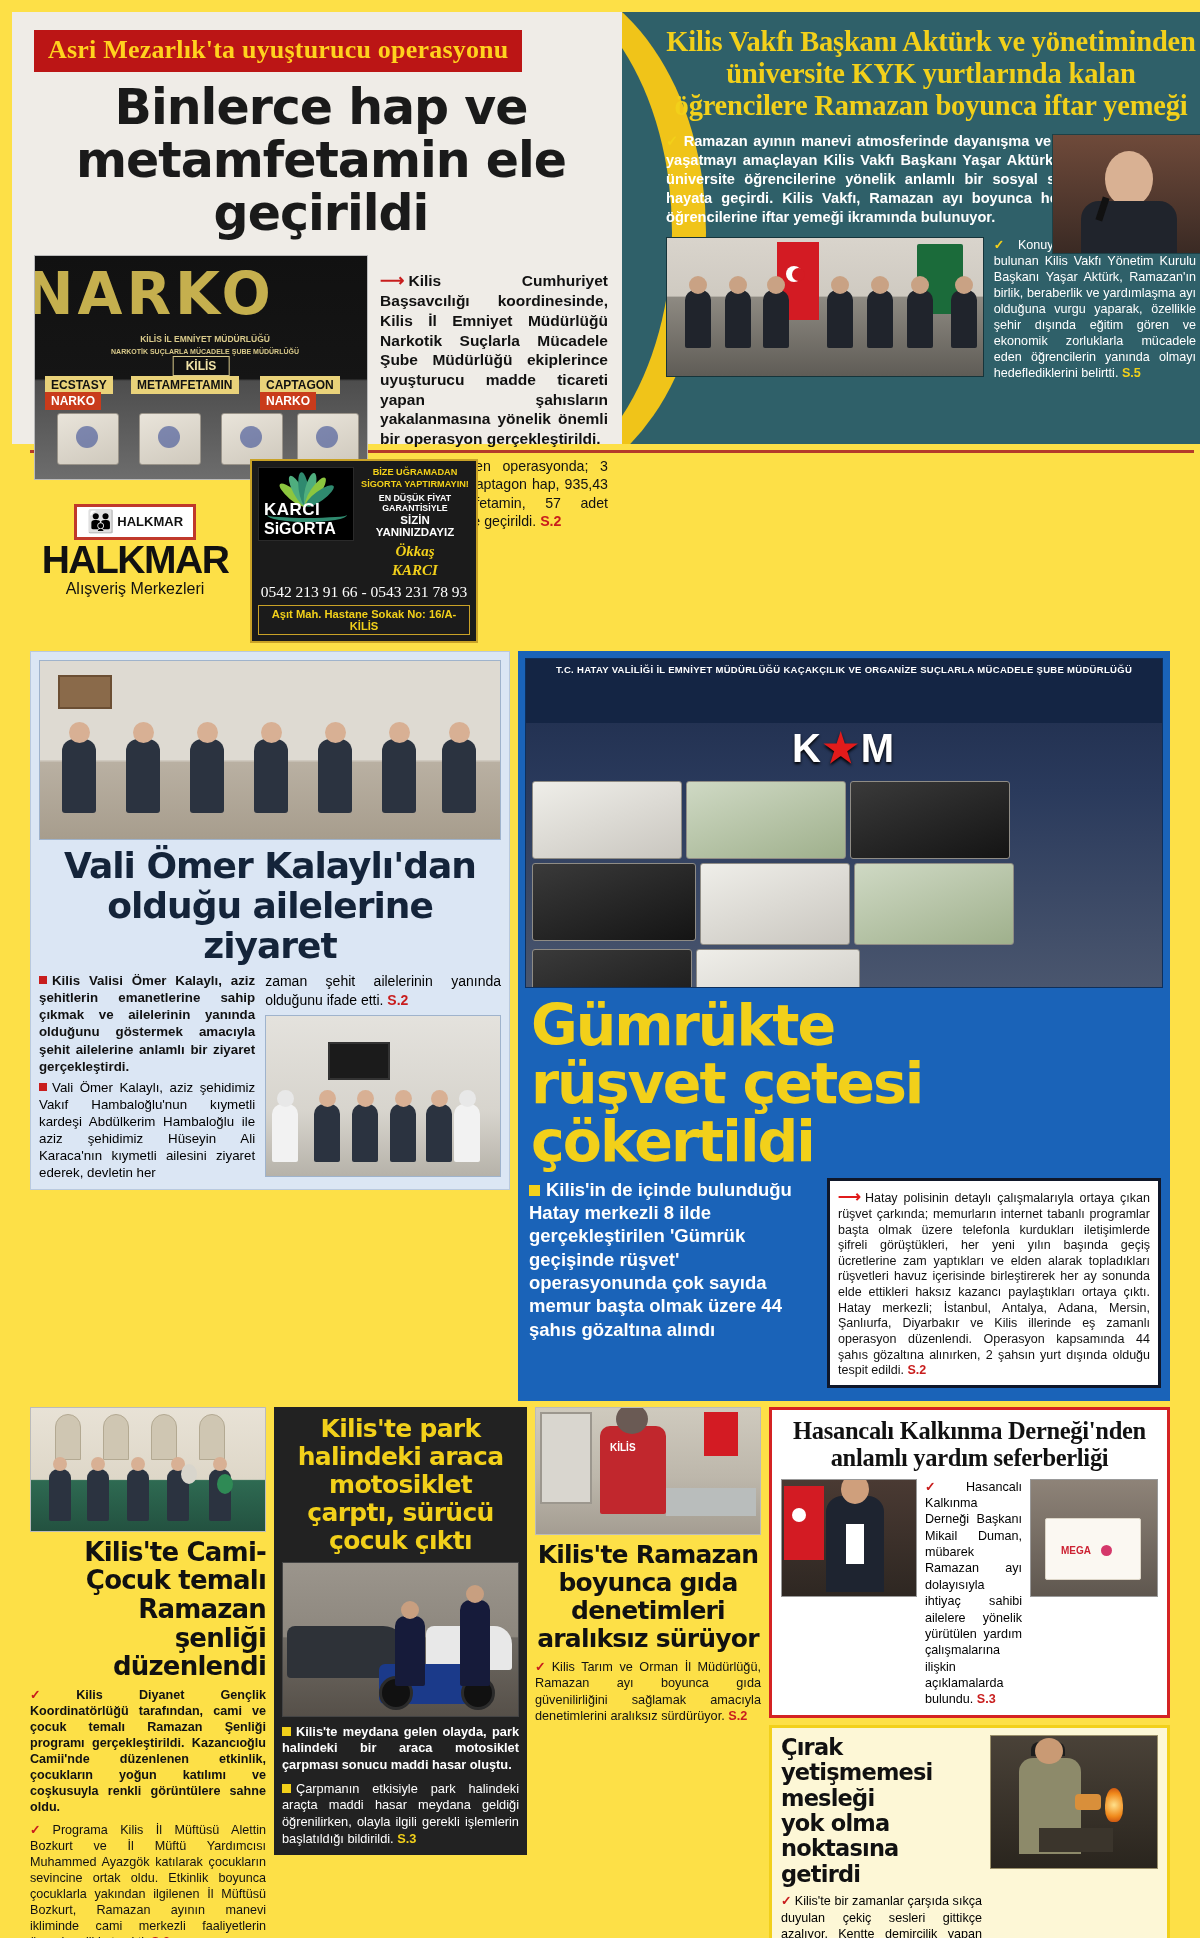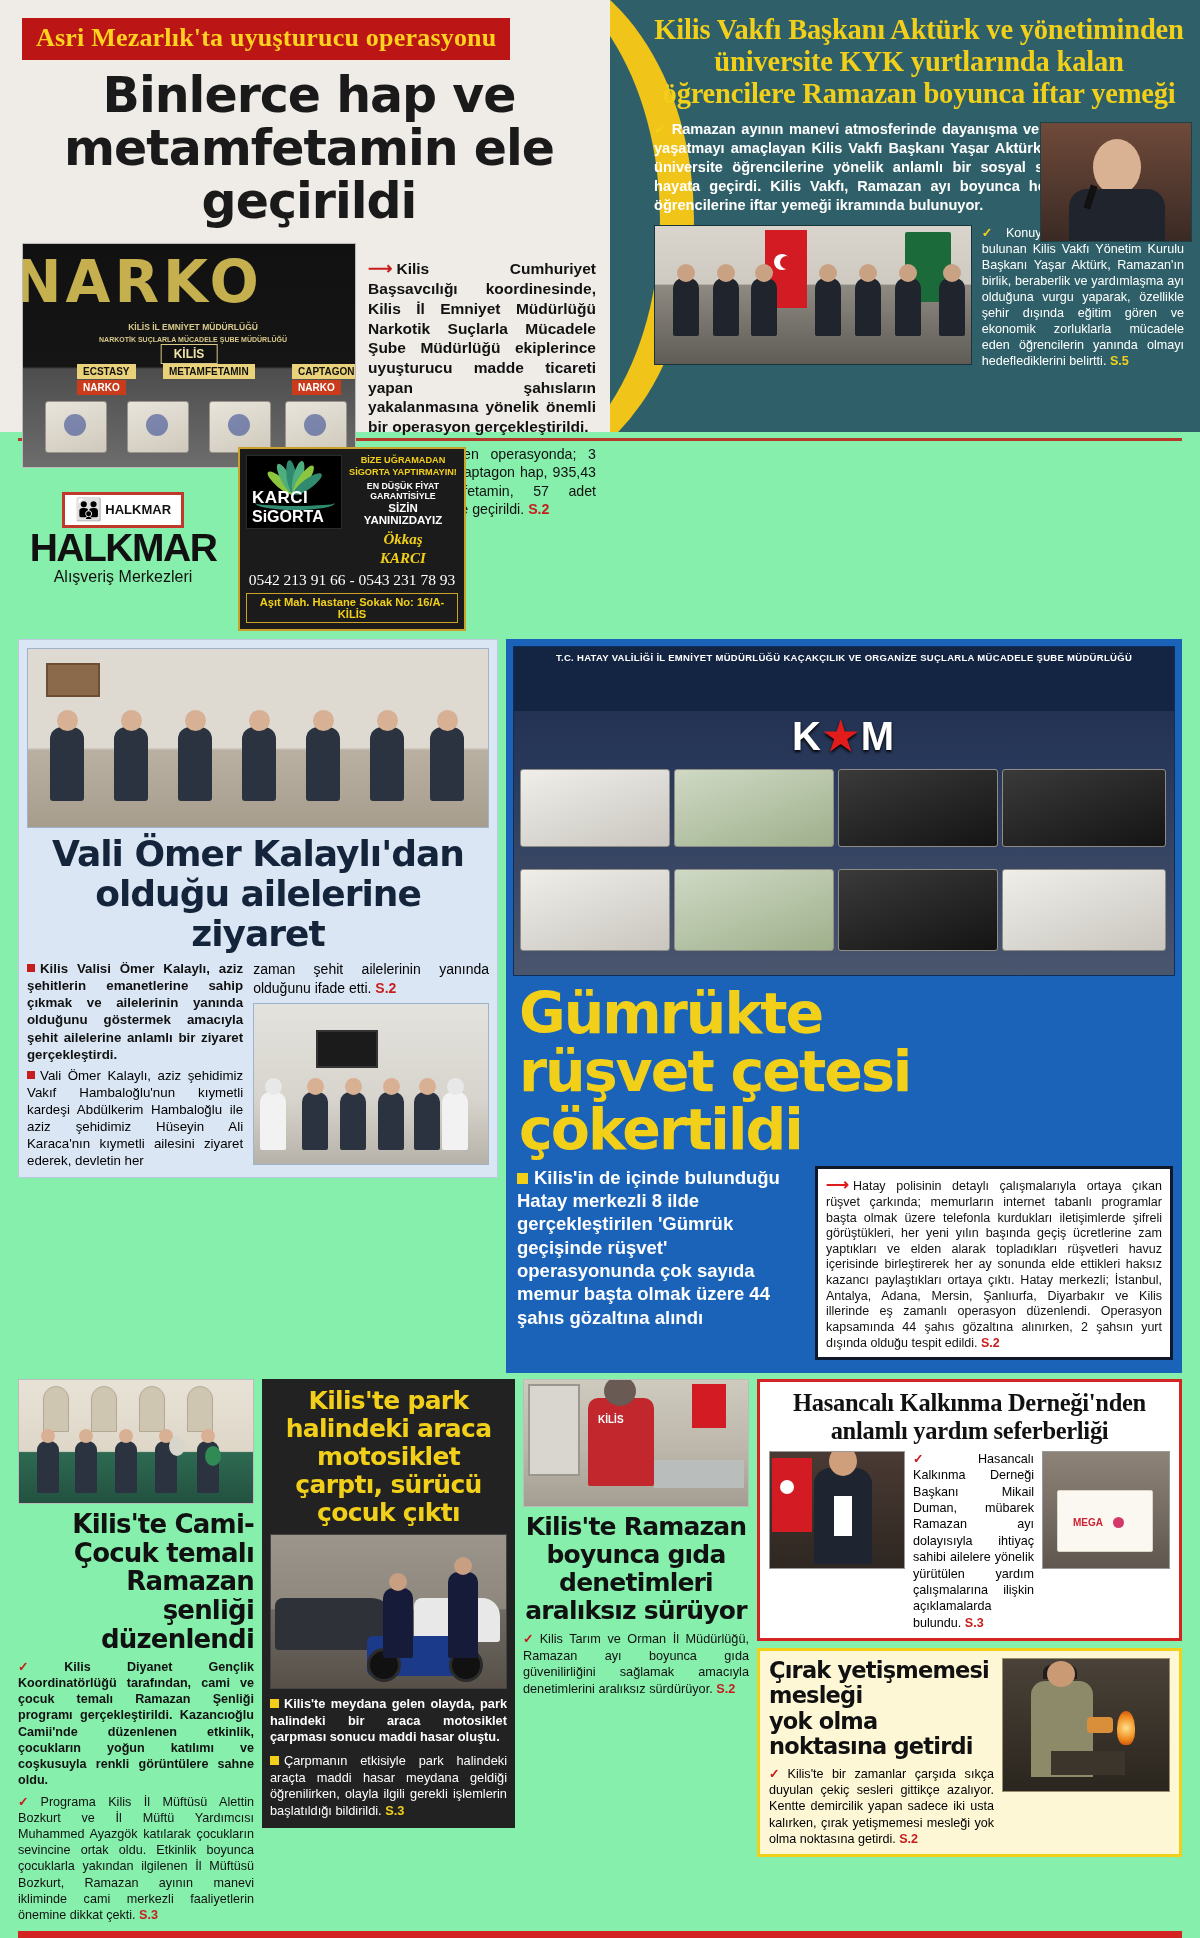--- a/index.html
+++ b/index.html
@@ -3,21 +3,21 @@
 <meta charset="utf-8">
 <title>Vizyon Havadis</title>
 <style>
   * { box-sizing: border-box; margin: 0; padding: 0; }
   html, body {
     width: 1200px; height: 1938px;
     background: #ffffff;
     font-family: "Liberation Sans", sans-serif;
     overflow: hidden;
   }
-  .page { position: relative; width: 1200px; height: 1938px; background:#86efac; padding: 0; }
+  .page { position: relative; width: 1200px; height: 1938px; background:#fde047; padding: 12px; }
 
   
   .top-strip { display:flex; width:1200px; height:432px; }
 
   .top-left { position:relative; width:610px; height:432px; background:#efece7; padding:18px 14px 10px 22px; }
   .kicker-bar {
     background:#bb1515; color:#ffd21e; font-family:"Liberation Serif", serif;
     font-weight:bold; font-size:26px; letter-spacing:.2px; padding:5px 14px 7px 14px;
     display:inline-block; white-space:nowrap;
   }
@@ -36,21 +36,21 @@
     position:absolute; top:4px; left:-10px; font-size:58px; font-weight:bold;
     color:#d9c155; font-family:"DejaVu Sans", sans-serif; letter-spacing:4px; opacity:.9;
   }
   .tl-photo .plabel{ position:absolute; left:8px; right:0; text-align:center; color:#d8c98a; font-size:8.5px; font-weight:bold;}
   .tl-photo .pl1{ top:78px; } .tl-photo .pl2{ top:92px; font-size:7px;}
   .tl-photo .kilisbadge{
     position:absolute; top:100px; left:50%; transform:translateX(-50%);
     background:#111; border:1px solid #d8c98a; color:#f1e3a8; font-size:12px;
     font-weight:bold; padding:2px 12px;
   }
-  .tl-photo .tag{ position:absolute; background:#e9d27a; color:#111; font-size:10px; font-weight:bold; padding:2px 6px;margin-left:44px; }
+  .tl-photo .tag{ position:absolute; background:#e9d27a; color:#111; font-size:12px; font-weight:bold; padding:2px 6px; }
   .tl-photo .t1{ left:10px; top:120px;} .tl-photo .t2{ left:96px; top:120px;} .tl-photo .t3{ left:225px; top:120px;}
   .tl-photo .t4{ left:10px; top:136px; background:#c93b1b; color:#fff;} .tl-photo .t5{ left:225px; top:136px; background:#c93b1b; color:#fff;}
   .tl-photo .baggie{
     position:absolute; bottom:14px; width:62px; height:52px; border-radius:3px;
     background:linear-gradient(160deg,#e9e4da,#cfc9bd); border:1px solid #9a948a;
   }
   .tl-photo .b1{left:22px;} .tl-photo .b2{left:104px;} .tl-photo .b3{left:186px;} .tl-photo .b4{left:262px;}
   .tl-photo .baggie::after{ content:""; position:absolute; left:18px; top:12px; width:22px;height:22px;
      border-radius:50%; background:#2a3f8f; opacity:.55;}
 

